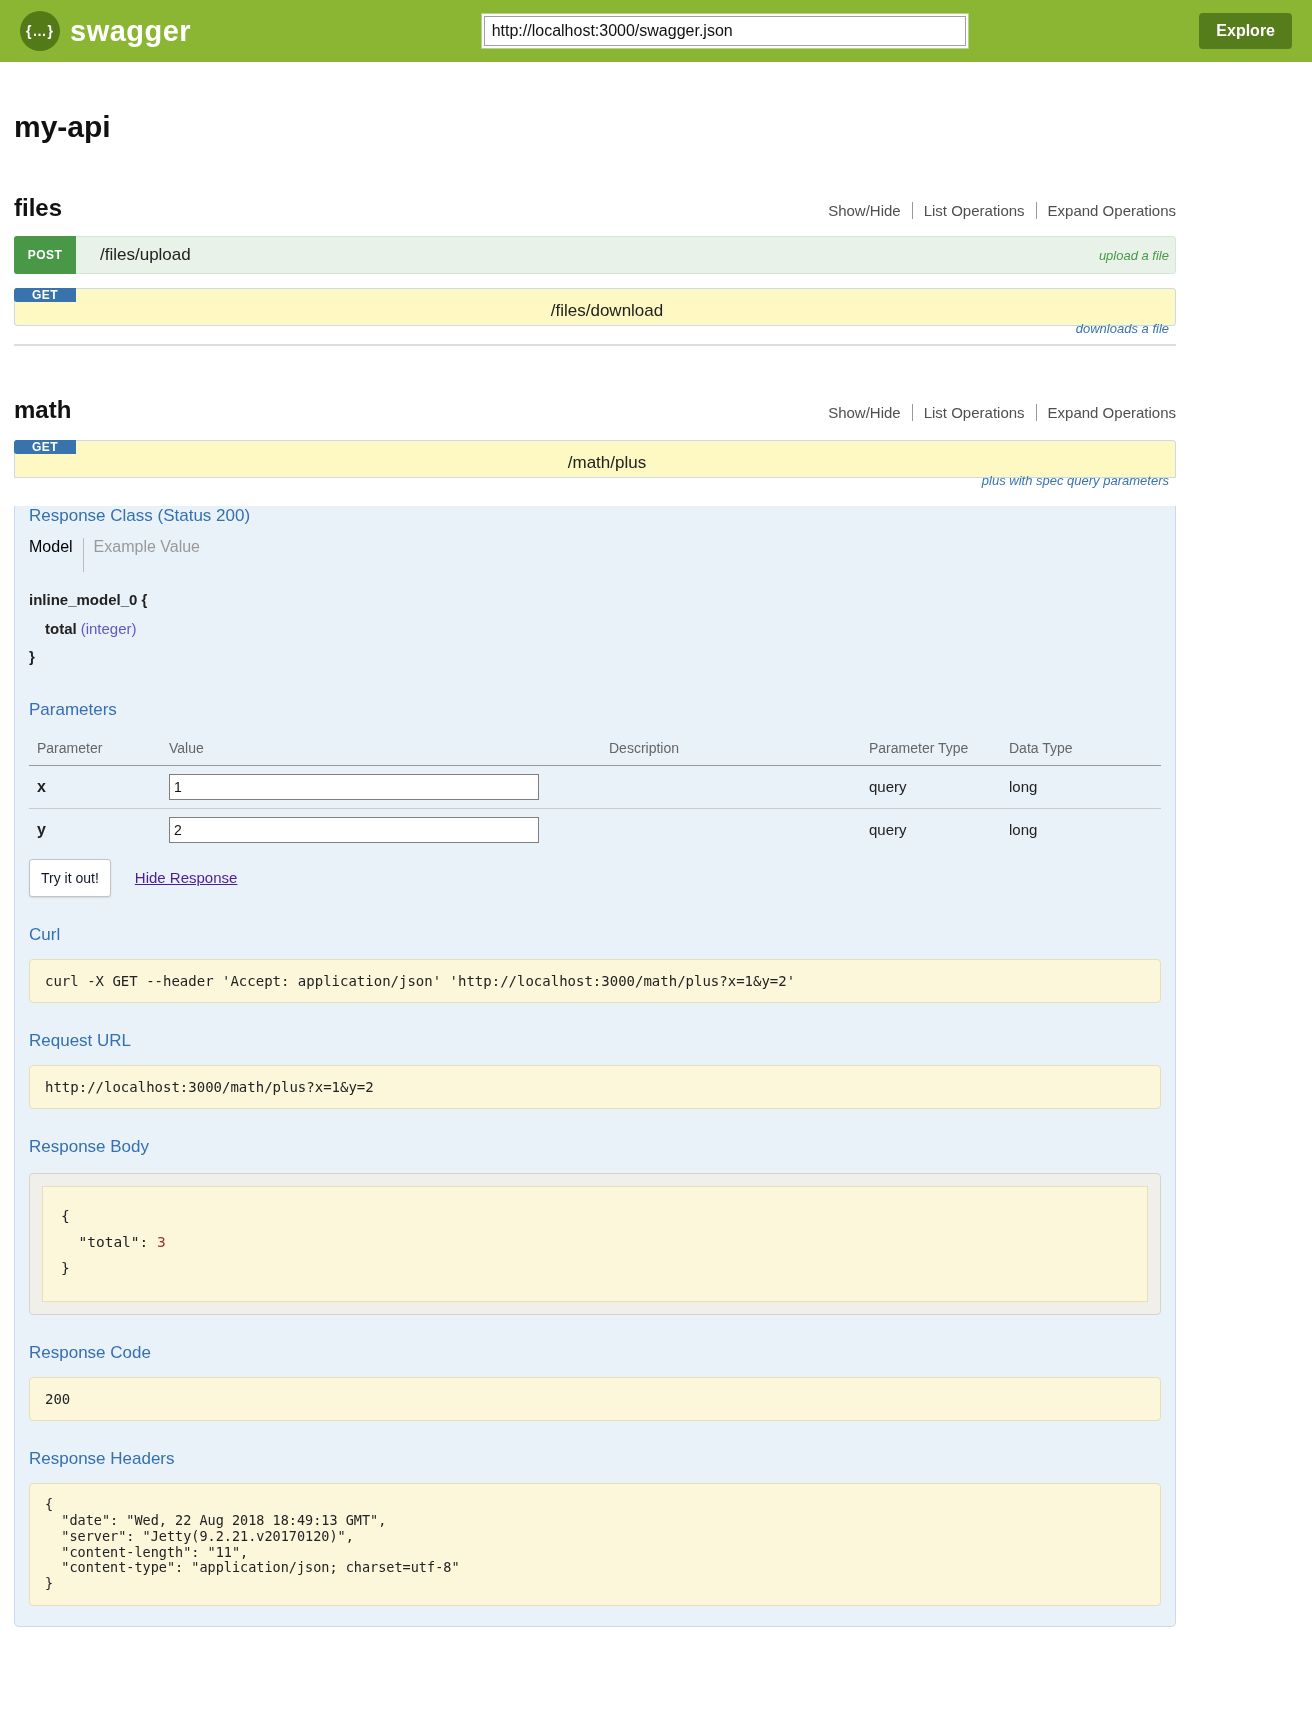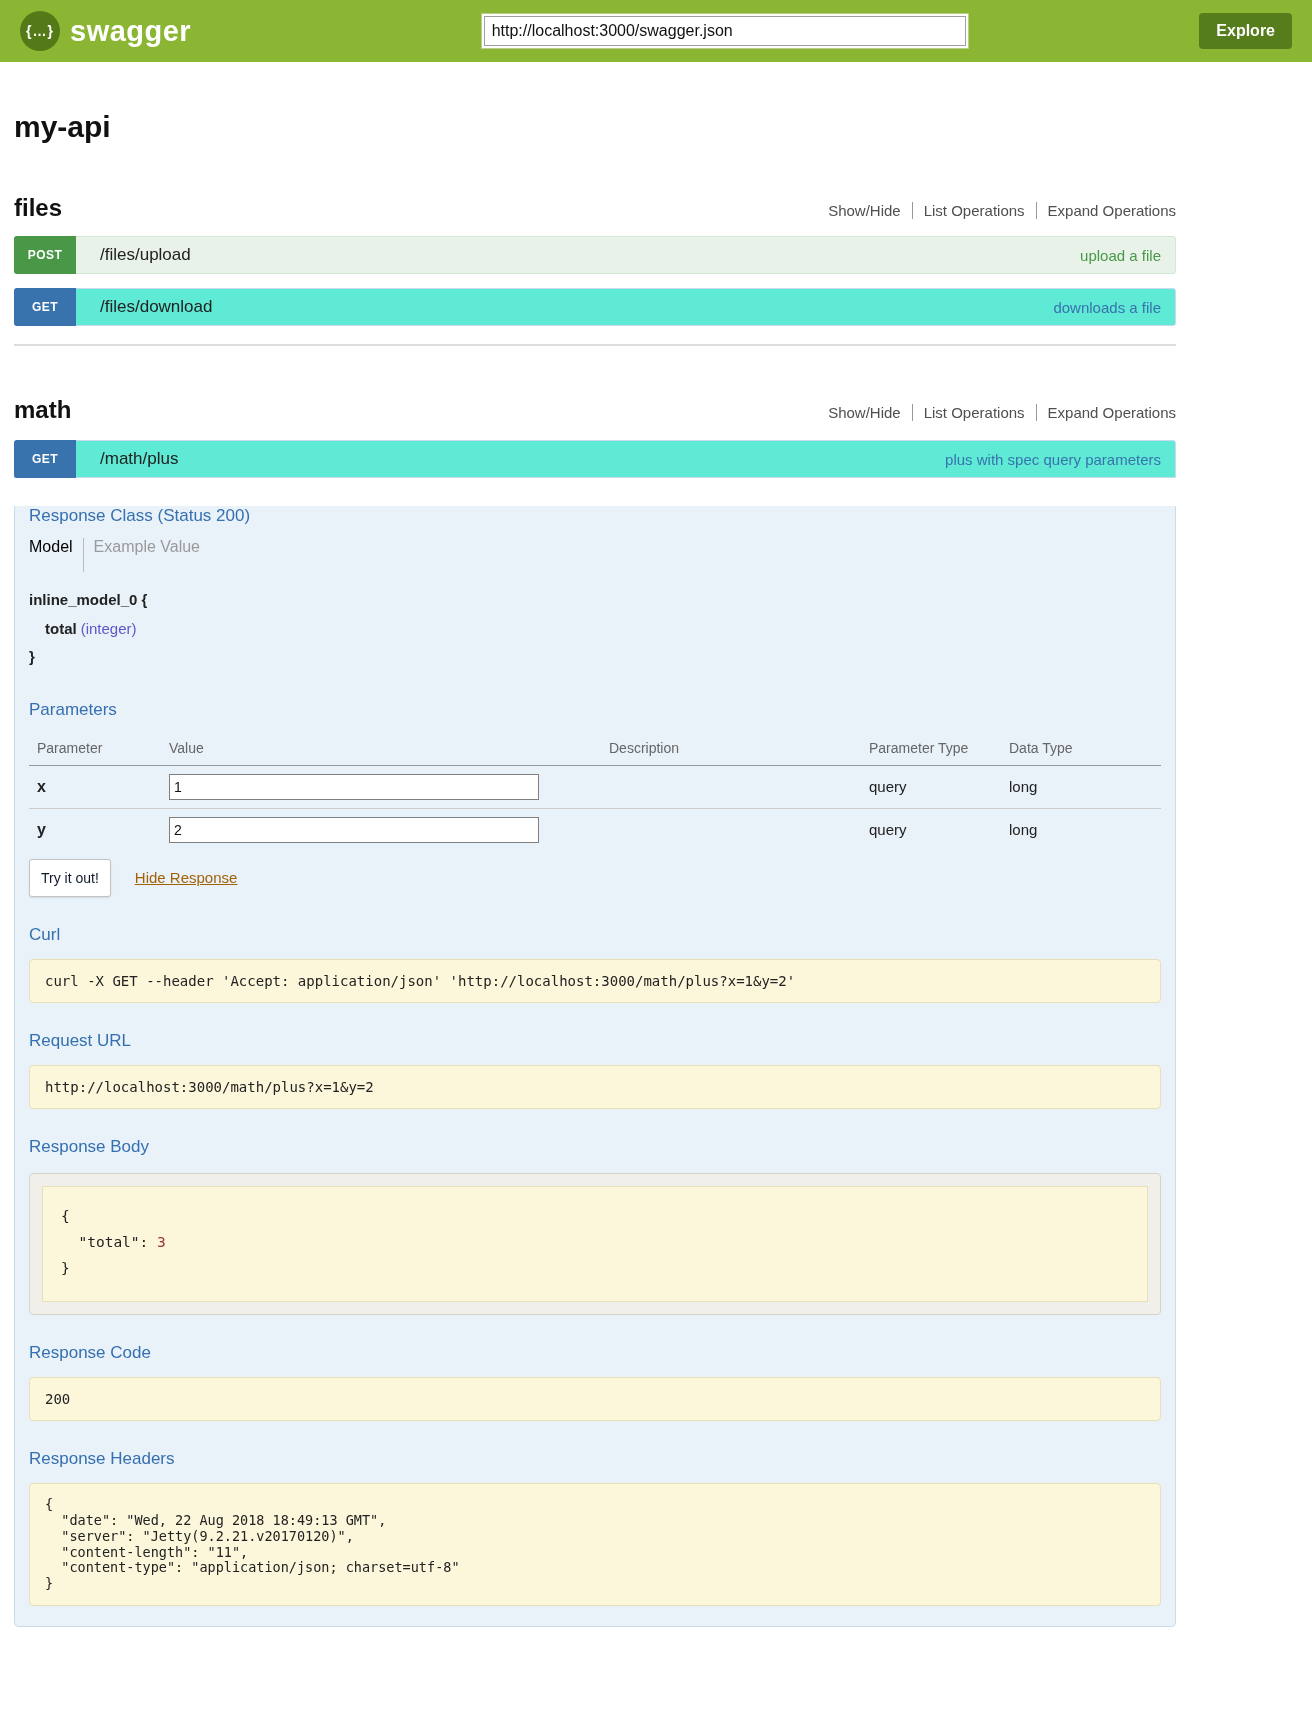--- a/index.html
+++ b/index.html
@@ -52,25 +52,25 @@
     display:flex; align-items:center; height:38px; margin-top:14px;
     border-radius:3px; border:1px solid; box-sizing:border-box; cursor:pointer;
   }
   .op-row .badge {
     align-self:stretch; width:62px; margin:-1px 0 -1px -1px;
     display:flex; align-items:center; justify-content:center;
     color:#fff; font-weight:bold; font-size:12px; letter-spacing:.5px;
     border-radius:3px 0 0 3px;
   }
   .op-row .path { font-size:17px; color:#222; margin-left:24px; text-decoration:none; }
-  .op-row .summary { margin-left:auto; margin-right:14px; font-size:15px; text-decoration:none; }
+  .op-row .summary { margin-left:auto; margin-right:6px; font-size:13px; text-decoration:none;font-style:italic; }
   .op-row.green { background:#e9f2e9; border-color:#d3e8d3; }
   .op-row.green .badge { background:#489848; }
   .op-row.green .summary { color:#489848; }
-  .op-row.blue { background:#5eead4; border-color:#c8daeb; }
+  .op-row.blue { background:#fef9c3; border-color:#c8daeb;flex-direction:column; }
   .op-row.blue .badge { background:#3973ad; }
   .op-row.blue .summary { color:#3973ad; }
   .op-row.open { margin-top:16px; border-radius:3px 3px 0 0; }
   
   .op-content {
     background:#e9f1f9; border:1px solid #c8daeb; border-top:none;
     border-radius:0 0 5px 5px; padding:0 14px 20px 14px; box-sizing:border-box;
   }
   .h-blue { color:#3570b0; font-size:17px; font-weight:400; margin:28px 0 0 0; }
   .tabs { display:flex; align-items:stretch; margin-top:12px; height:34px; }
@@ -103,21 +103,21 @@
   .p-input {
     width:360px; height:20px; border:1px solid #7f7f7f; font-size:14px;
     padding:2px 4px; font-family:"Liberation Sans", sans-serif; color:#111;
   }
   .try-row { display:flex; align-items:center; gap:24px; margin-top:8px; }
   .try-btn {
     background:#fff; border:1px solid #c3c3c3; border-radius:3px;
     padding:10px 11px; font-size:14px; color:#0f172a; cursor:pointer;
     font-family:"Liberation Sans", sans-serif; box-shadow:0 1px 2px rgba(0,0,0,.1);
   }
-  .hide-link { color:#a16207; font-size:15px; text-decoration:underline; cursor:pointer; }
+  .hide-link { color:#4c1d95; font-size:15px; text-decoration:underline; cursor:pointer; }
   
   .codebox {
     margin-top:14px; background:#fcf6db; border:1px solid #e6dfb8; border-radius:4px;
     padding:13px 15px; font-family:"DejaVu Sans Mono", monospace;
     font-size:14px; color:#222; white-space:pre-wrap; word-break:break-all;
   }
   .resp-outer {
     margin-top:16px; background:#f0efe9; border:1px solid #d6d4c8;
     border-radius:4px; padding:12px;
   }

